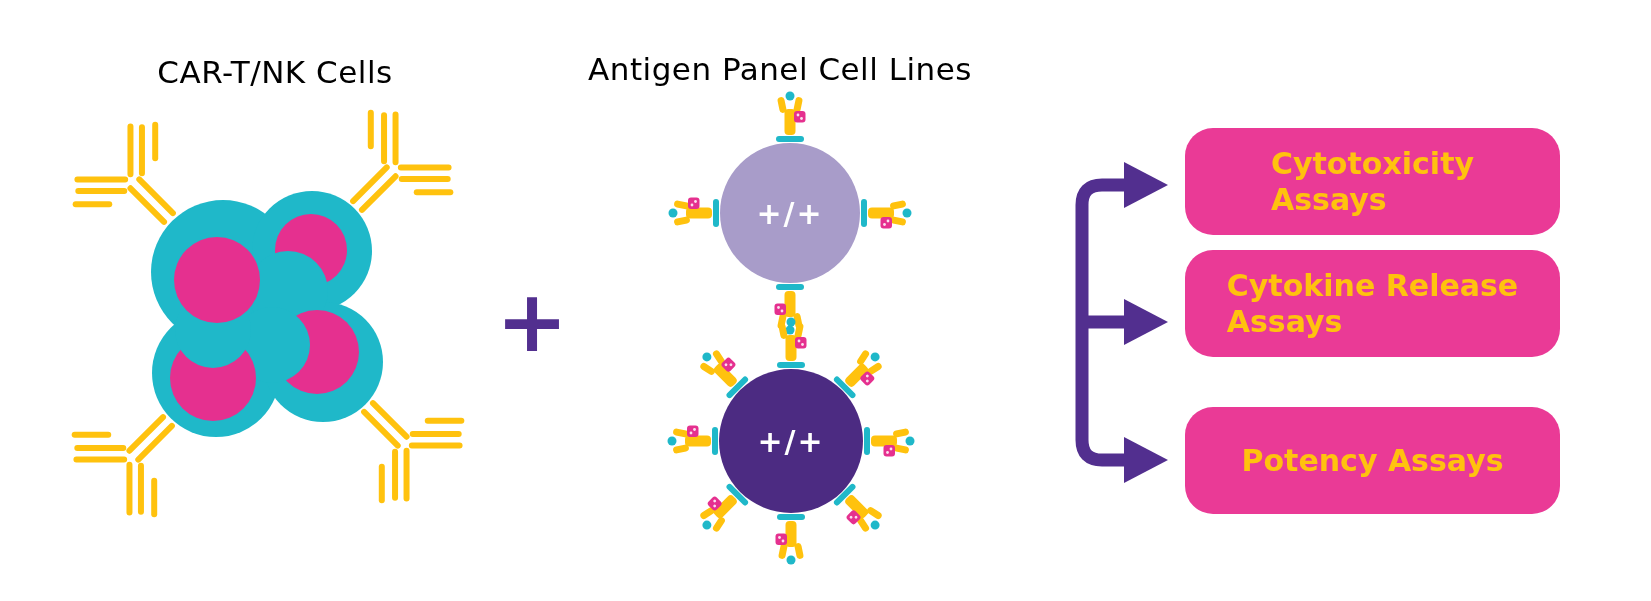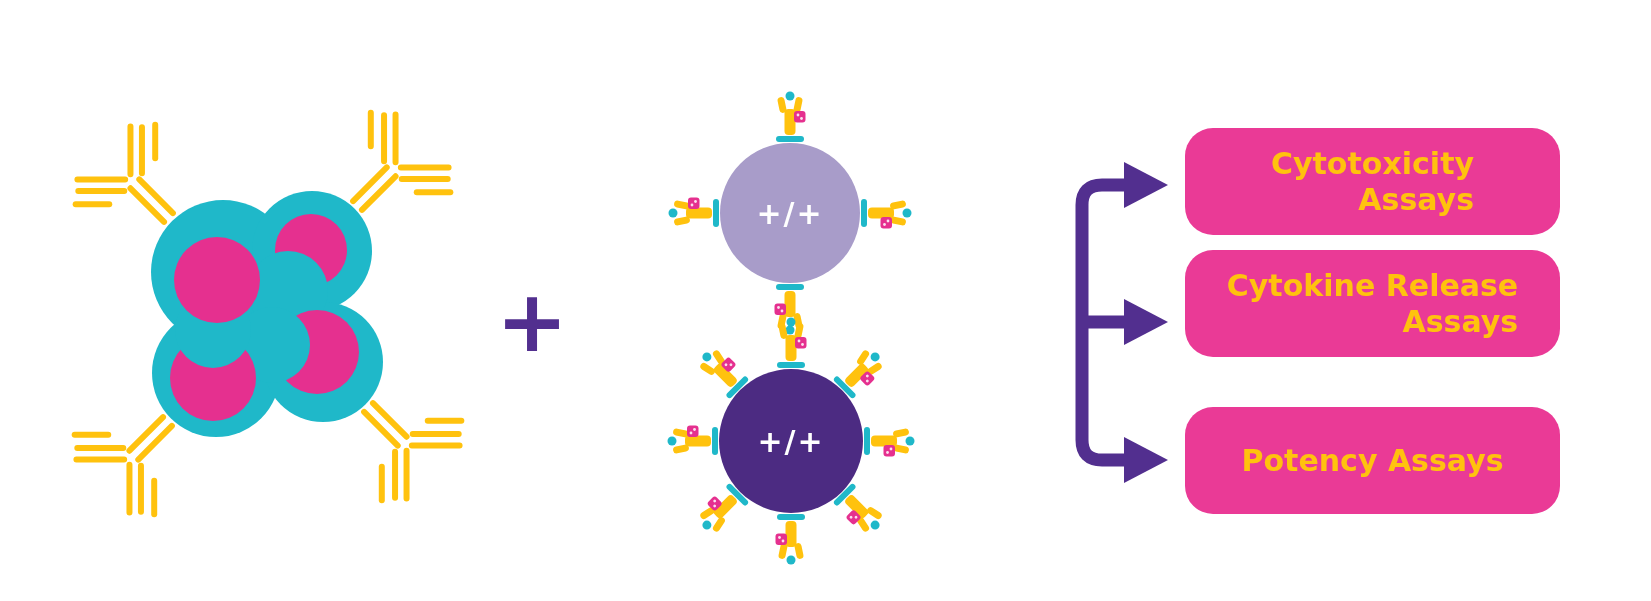--- a/index.html
+++ b/index.html
@@ -25,36 +25,38 @@
   .genotype-label{
     position:absolute;width:100px;height:50px;
     display:flex;align-items:center;justify-content:center;
     color:#ffffff;font-size:30px;font-weight:700;letter-spacing:2px;
   }
   #genotype-light{left:740px;top:188px;}
   #genotype-dark{left:741px;top:416px;}
   .assay-box{
     position:absolute;left:1185px;width:375px;height:107px;
     background:#ea3a96;border-radius:28px;
-    display:flex;align-items:center;justify-content:center;text-align:right;
+    display:flex;align-items:center;justify-content:center;text-align:left;
   }
   #assay-box-0{top:128px;}
   #assay-box-1{top:250px;}
   #assay-box-2{top:407px;}
   .assay-label{
     color:#ffc20e;font-size:30px;font-weight:700;line-height:1.2;
     white-space:pre-line;padding:0 12px;
   }
 </style>
 </head>
 <body>
 
 <div id="stage">
 
+  <div id="title-left" class="title">CAR-T/NK Cells</div>
 
+  <div id="title-middle" class="title">Antigen Panel Cell Lines</div>
 
   <svg id="car-cell-svg" class="diagram-svg" width="400" height="470" viewBox="0 0 400 470">
     <defs>
       <g id="antibody" fill="none" stroke="#ffc20e" stroke-width="4.8" stroke-linecap="round">
         <path d="M-5 -4 L-5 -42"></path>
           <path d="M5 -4 L5 -42"></path>
         <path d="M-3 -50 L-30 -77"></path>
           <path d="M-10 -44 L-36 -70"></path>
         <path d="M3 -50 L30 -77"></path>
           <path d="M10 -44 L36 -70"></path>

